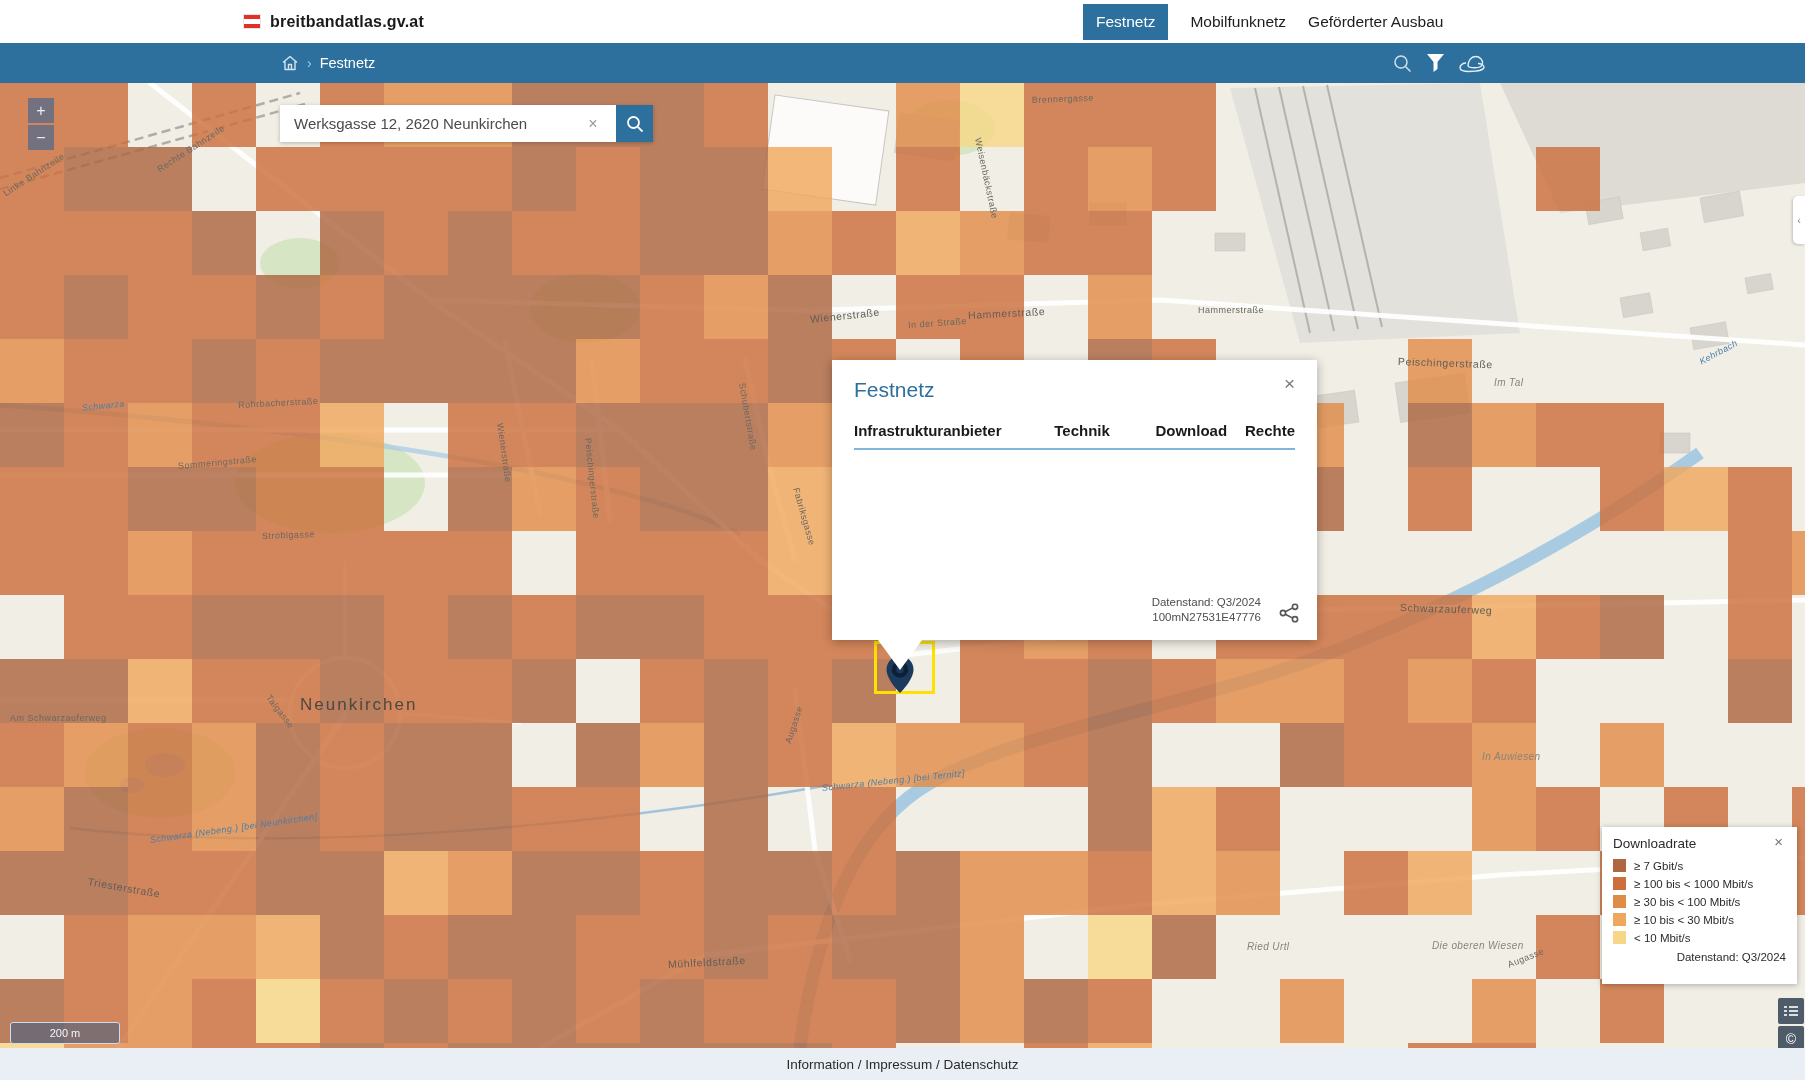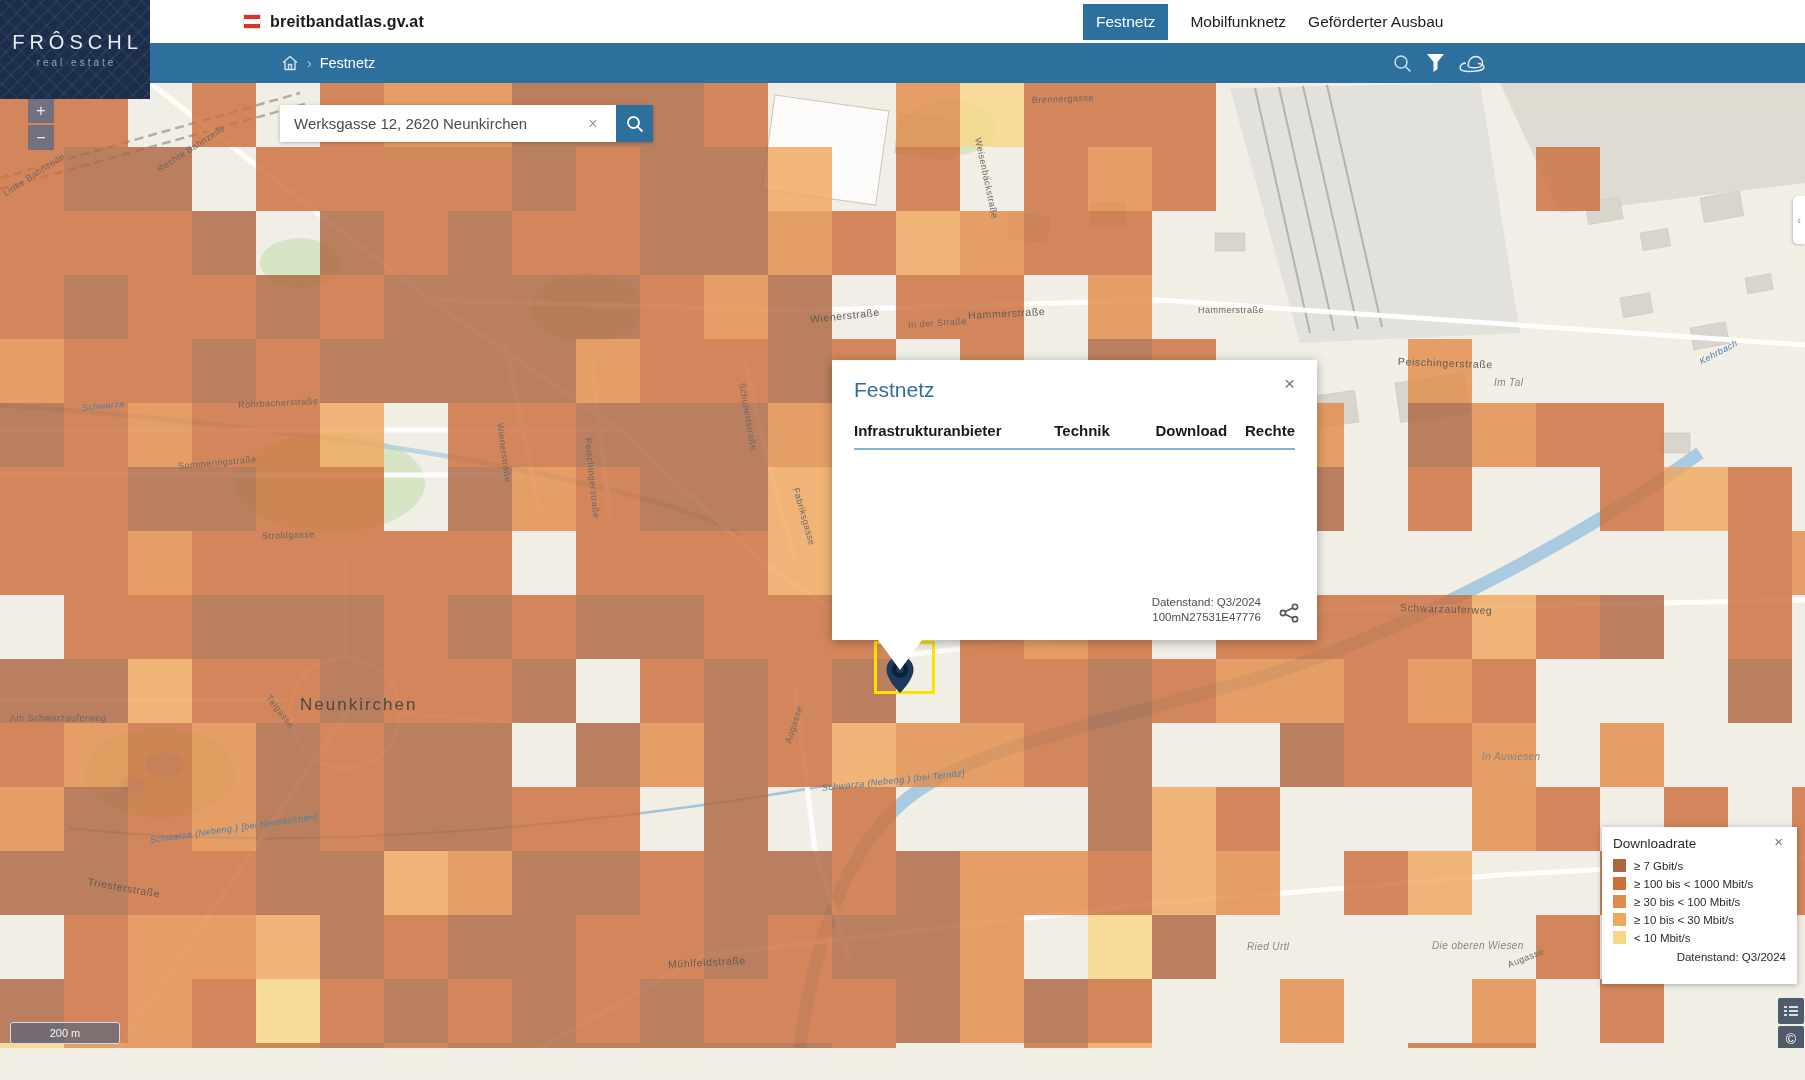--- a/index.html
+++ b/index.html
@@ -661,18 +661,17 @@
         </svg>
       <svg width="26" height="19" viewBox="0 0 26 19">
           <g fill="none" stroke="#e6eef5" stroke-width="1.4" stroke-linejoin="round">
             <path d="M7,9 C4,9 1,11 1,13.5 C1,16 5,17.5 10,17.5 C18,17.5 25,16 25,13 C25,11 22,9.5 19,9.5"></path>
             <path d="M9,11.5 C9,7 12,2.5 16.5,2.5 C21,2.5 24,6 23.5,9.5 C23,12.5 20,13.8 16,13.8 C11.5,13.8 9,13 9,11.5 Z"></path>
           </g>
         </svg>
     </div>
   </div>
 
-  <div id="logo">
-    <div id="logo-l1">FRÔSCHL</div>
-    <div id="logo-l2">real estate</div>
+
+  <div id="footer">
+    <span id="footer-links">Information / Impressum / Datenschutz</span>
   </div>
-
 </div>
 
 </body></html>

